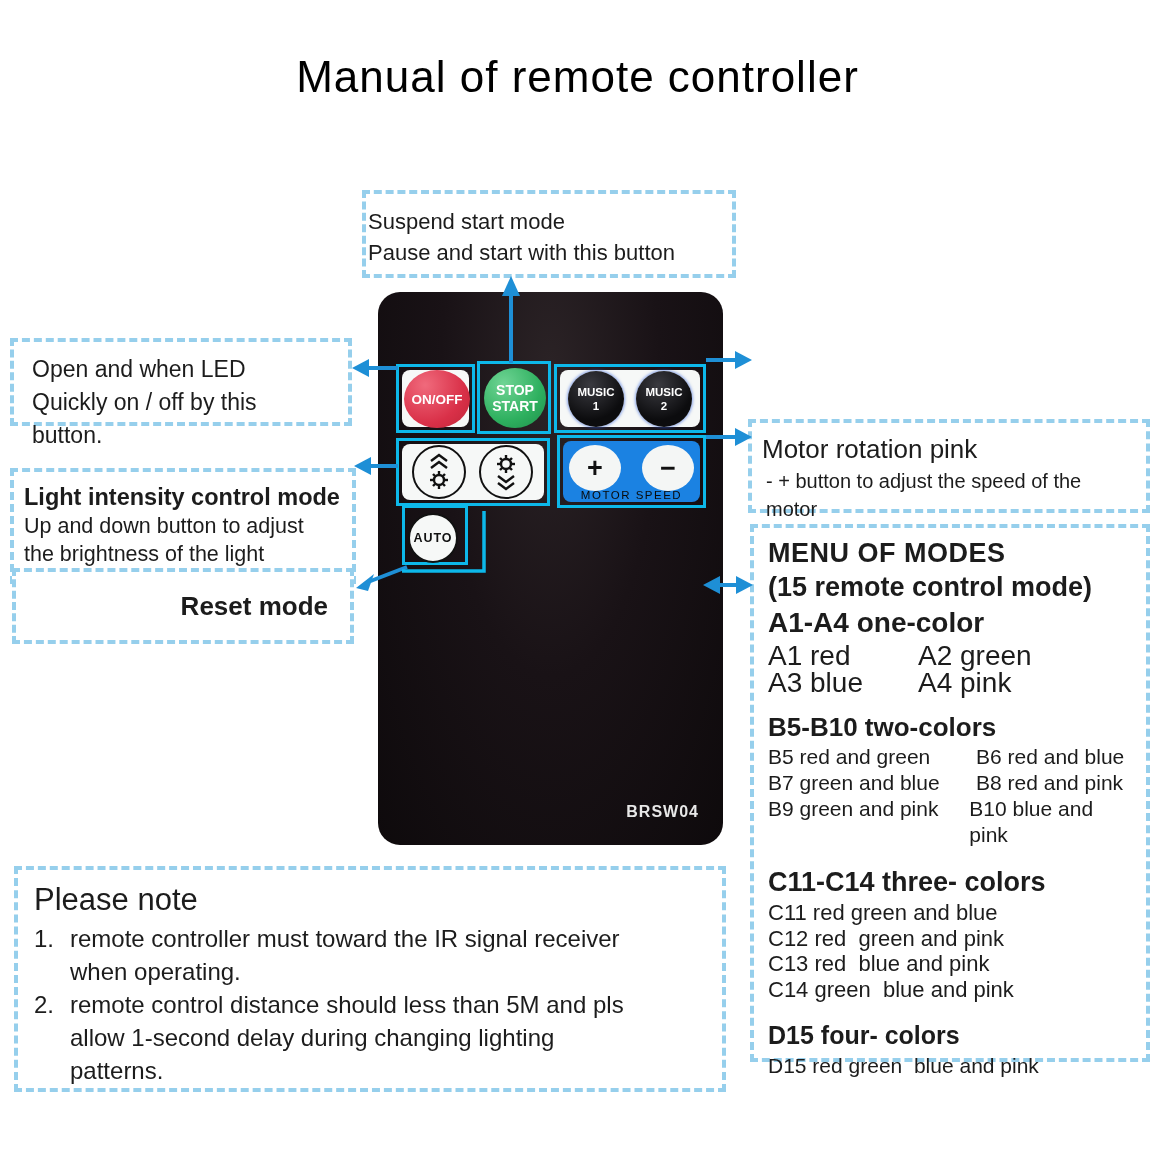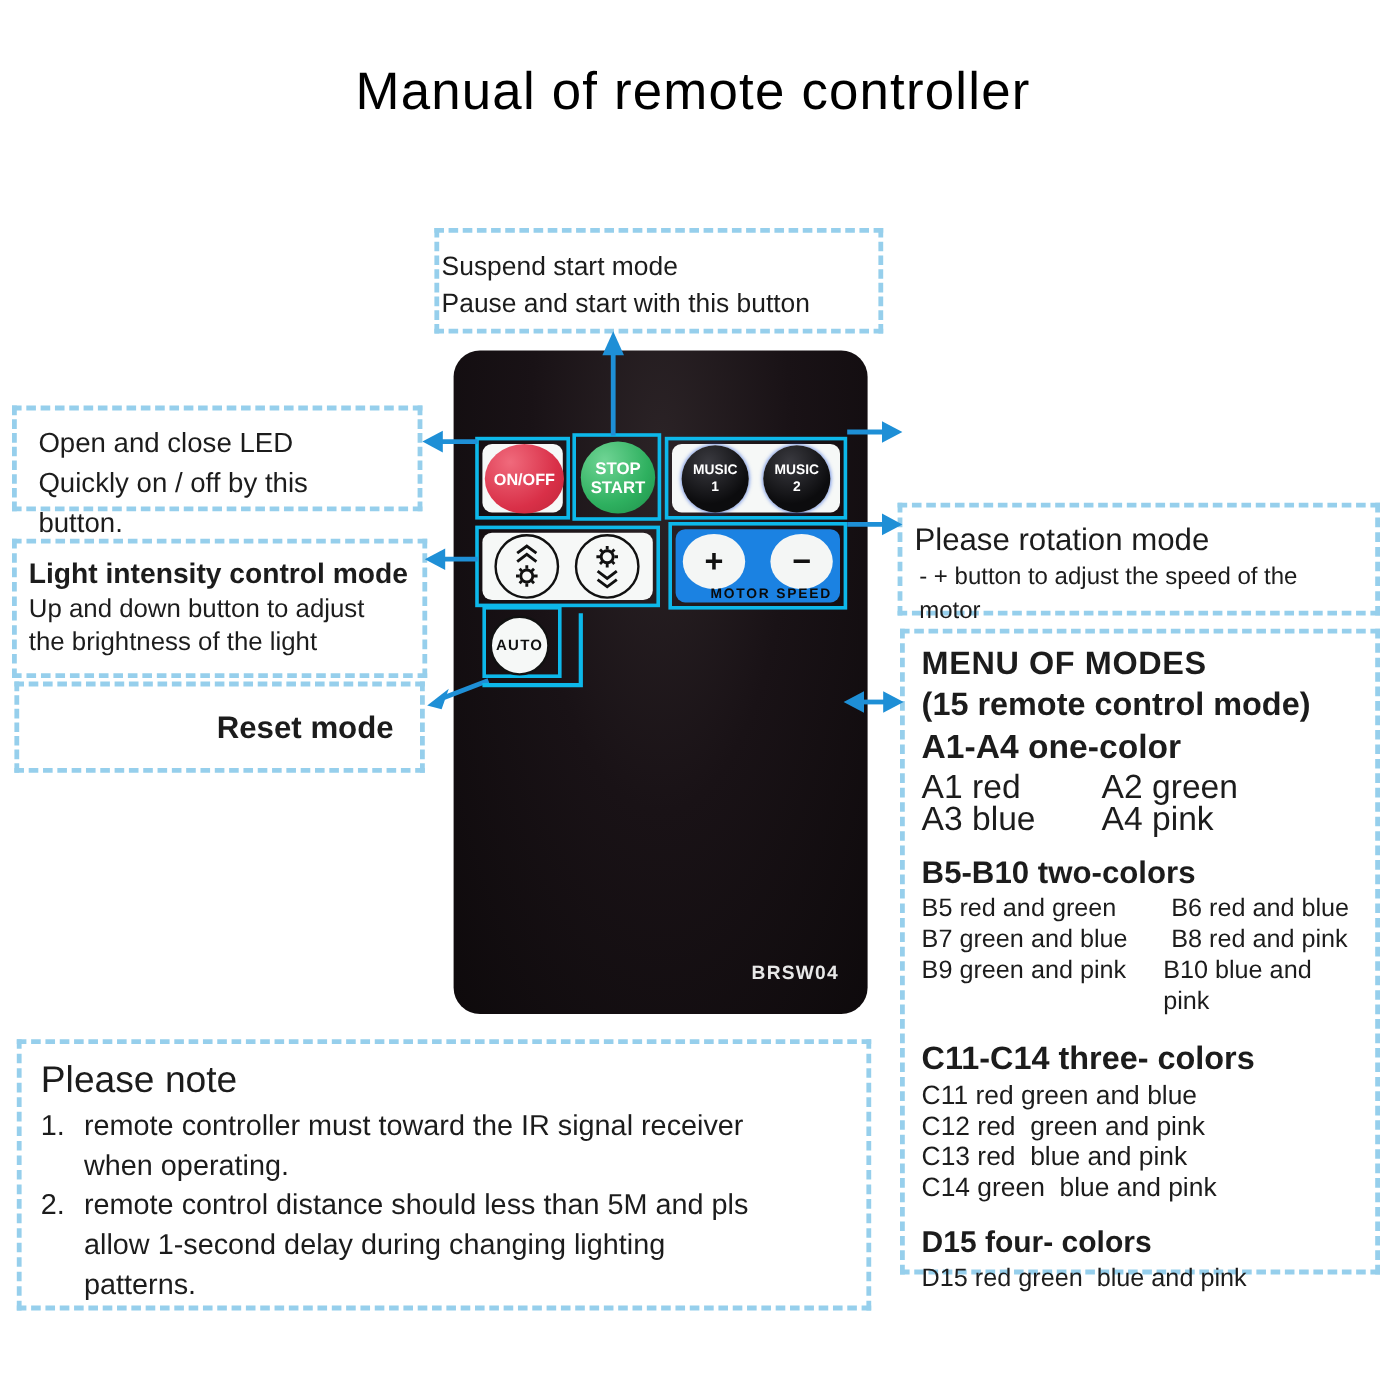--- a/index.html
+++ b/index.html
@@ -5,21 +5,21 @@
   html,body{margin:0;padding:0;background:#fff;}
   #canvas{position:relative;width:1155px;height:1155px;background:#fff;overflow:hidden;
           font-family:"Liberation Sans",sans-serif;color:#1c1c1c;}
   
   #title{position:absolute;top:52px;left:0;width:100%;text-align:center;
          font-size:44px;font-weight:400;letter-spacing:1px;color:#000;}
   
   .dashed{position:absolute;border:4px dashed #96cfec;background:#fff;box-sizing:border-box;}
   #box-suspend{left:362px;top:190px;width:374px;height:88px;padding:12px 2px;font-size:22px;line-height:31px;}
   #box-open{left:10px;top:338px;width:342px;height:88px;padding:11px 18px;font-size:23px;line-height:33px;}
-  #box-light{left:10px;top:449px;width:346px;height:116px;padding:10px 10px;}
+  #box-light{left:10px;top:468px;width:346px;height:116px;padding:10px 10px;}
   #box-light .bt{font-size:23.5px;font-weight:700;line-height:30px;}
   #box-light .bl{font-size:21.5px;line-height:28px;}
   #box-reset{left:12px;top:568px;width:342px;height:76px;display:flex;align-items:center;justify-content:flex-end;
              padding-right:22px;font-size:26px;font-weight:700;}
   #box-sound{left:748px;top:313px;width:400px;height:92px;padding:6px 10px;}
   #box-sound .bt{font-size:26px;line-height:34px;}
   #box-sound .bl{font-size:19px;line-height:26px;}
   #box-motor{left:748px;top:419px;width:402px;height:94px;padding:8px 10px;}
   #box-motor .bt{font-size:26px;line-height:36px;}
   #box-motor .bl{font-size:20px;line-height:28px;padding-left:4px;}
@@ -62,22 +62,22 @@
              background:radial-gradient(circle at 32% 26%, #f06a7c, #d93048 62%, #c02538 100%);}
   #btn-stop{left:4px;top:4px;width:62px;height:60px;color:#fff;font-size:14px;line-height:16px;
             background:radial-gradient(circle at 32% 26%, #6fd494, #2eb05f 60%, #1f8f4a 100%);}
   .musicbtn{width:56px;height:56px;top:4px;color:#fff;font-size:11.5px;line-height:14px;
             background:radial-gradient(circle at 40% 25%, #3a3a40, #0c0c0e 65%);box-shadow:0 0 3px 1px rgba(40,90,220,.55);}
   #btn-music1{left:11px;} #btn-music2{left:79px;}
   .brightbtn{width:54px;height:54px;top:4px;background:#f6f8f7;border:2.6px solid #111;box-sizing:border-box;}
   #btn-bup{left:13px;} #btn-bdown{left:80px;}
   .pmbtn{width:52px;height:46px;top:7px;background:#f4f6f5;color:#111;font-size:27px;border-radius:50%;}
   #btn-plus{left:9px;} #btn-minus{left:82px;}
-  #motor-label{position:absolute;bottom:4px;width:100%;text-align:left;color:#0a0a0a;
-               font-size:11.5px;font-weight:700;letter-spacing:1.5px;margin-left:32px;}
+  #motor-label{position:absolute;bottom:4px;width:100%;text-align:center;color:#0a0a0a;
+               font-size:11.5px;font-weight:400;letter-spacing:1.5px;}
   
   #keypad{position:absolute;left:22px;top:218px;width:312px;height:262px;background:#f6f8f7;
           border:3px solid #0db8ea;border-radius:4px;box-sizing:border-box;}
   .key{position:absolute;width:56px;height:56px;border-radius:50%;color:#fff;font-size:20px;font-weight:700;
        letter-spacing:1px;display:flex;align-items:center;justify-content:center;
        background:radial-gradient(circle at 40% 22%, #34343a, #0a0a0c 62%);box-shadow:0 0 3px 1.5px rgba(35,80,210,.6);}
   .kc0{left:11px;} .kc1{left:86px;} .kc2{left:161px;} .kc3{left:235px;}
   .kr0{top:0px;} .kr1{top:65px;} .kr2{top:132px;} .kr3{top:199px;}
   #auto-box{left:24px;top:213px;width:66px;height:60px;z-index:2;}
   #btn-auto{position:absolute;left:30px;top:221px;width:50px;height:50px;border-radius:50%;background:#f6f8f7;
@@ -177,37 +177,37 @@
 
     <div id="model">BRSW04</div>
   </div>
 
   <div id="box-suspend" class="dashed">
     <div>Suspend start mode</div>
     <div>Pause and start with this button</div>
   </div>
 
   <div id="box-open" class="dashed">
-    <div>Open and close LED</div>
+    <div>Open and when LED</div>
     <div>Quickly on / off by this button.</div>
   </div>
 
   <div id="box-light" class="dashed">
     <div class="bt">Light intensity control mode</div>
     <div class="bl">Up and down button to adjust</div>
     <div class="bl">the brightness of the light</div>
   </div>
 
   <div id="box-reset" class="dashed">
     <span>Reset mode</span>
   </div>
 
 
   <div id="box-motor" class="dashed">
-    <div class="bt" style="font-weight:400;">Please rotation mode</div>
+    <div class="bt" style="font-weight:400;">Motor rotation pink</div>
     <div class="bl">- + button to adjust the speed of the motor</div>
   </div>
 
   <div id="box-menu" class="dashed">
     <div class="m-title">MENU OF MODES</div>
     <div class="m-sub">(15 remote control mode)</div>
 
     <div>
       <div class="menu-head h-a">A1-A4 one-color</div>
       <div class="menu-row r-a">

